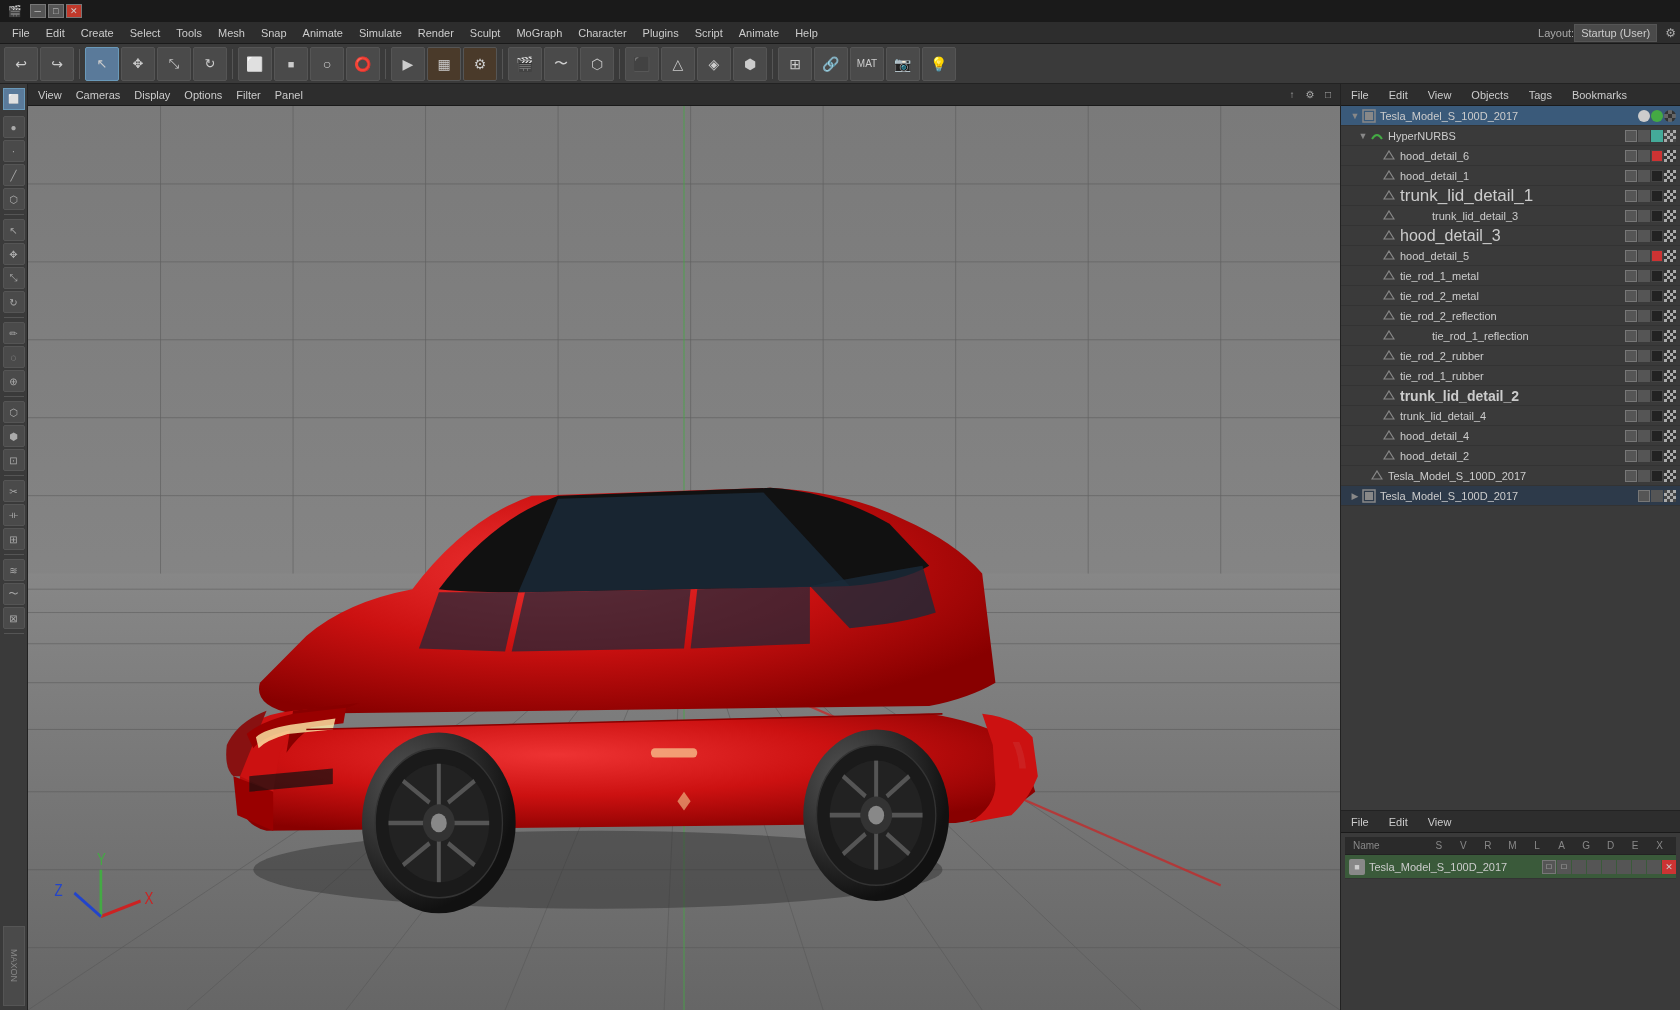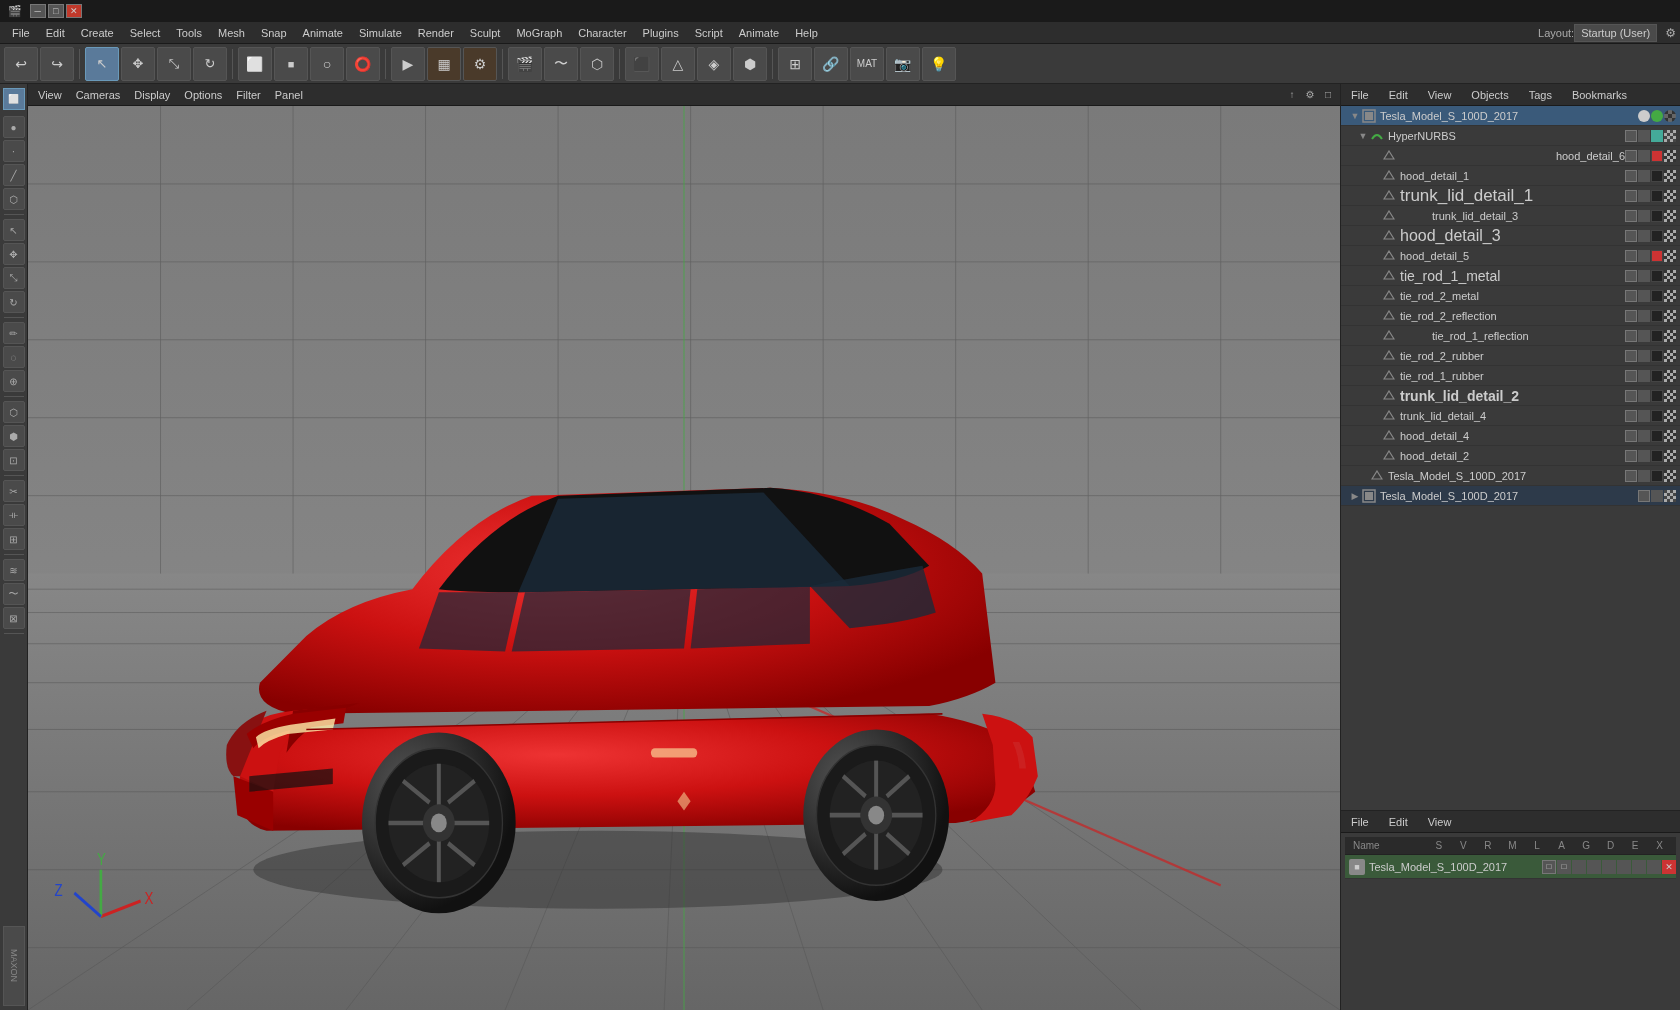--- a/index.html
+++ b/index.html
@@ -421,21 +421,21 @@
 
       <div id="obj-rows-container">
           <div class="obj-row">
       <span style="width:24px;"></span>
       <span style="width:12px;"></span>
       <span style="width:16px;height:14px;display:inline-flex;align-items:center;justify-content:center;margin-right:3px;">
         <svg width="12" height="12" viewBox="0 0 12 12">
                 <polygon points="6,1 11,9 1,9" fill="none" stroke="#888" stroke-width="1.2"></polygon>
               </svg>
       </span>
-      <span style="flex:1;font-size:11px;color:#ccc;text-align:right;">hood_detail_6</span>
+      <span style="flex:1;font-size:11px;color:#ccc;">hood_detail_6</span>
       <div style="display:flex;gap:1px;">
         <div style="width:12px;height:12px;background:#555;border:1px solid #777;"></div>
         <div style="width:12px;height:12px;background:#555;"></div>
         <div style="width:12px;height:12px;background:#c33;border:1px solid #444;"></div>
         <div style="width:12px;height:12px;background:repeating-conic-gradient(#aaa 0% 25%,#333 0% 50%) 0 0/6px 6px;"></div>
       </div>
     </div>
           <div class="obj-row">
       <span style="width:24px;"></span>
       <span style="width:12px;"></span>
@@ -517,21 +517,21 @@
       </div>
     </div>
           <div class="obj-row">
       <span style="width:24px;"></span>
       <span style="width:12px;"></span>
       <span style="width:16px;height:14px;display:inline-flex;align-items:center;justify-content:center;margin-right:3px;">
         <svg width="12" height="12" viewBox="0 0 12 12">
                 <polygon points="6,1 11,9 1,9" fill="none" stroke="#888" stroke-width="1.2"></polygon>
               </svg>
       </span>
-      <span style="flex:1;font-size:14px;color:#ccc;">tie_rod_1_metal</span>
+      <span style="flex:1;font-size:11px;color:#ccc;">tie_rod_1_metal</span>
       <div style="display:flex;gap:1px;">
         <div style="width:12px;height:12px;background:#555;border:1px solid #777;"></div>
         <div style="width:12px;height:12px;background:#555;"></div>
         <div style="width:12px;height:12px;background:#222;border:1px solid #444;"></div>
         <div style="width:12px;height:12px;background:repeating-conic-gradient(#aaa 0% 25%,#333 0% 50%) 0 0/6px 6px;"></div>
       </div>
     </div>
           <div class="obj-row">
       <span style="width:24px;"></span>
       <span style="width:12px;"></span>

